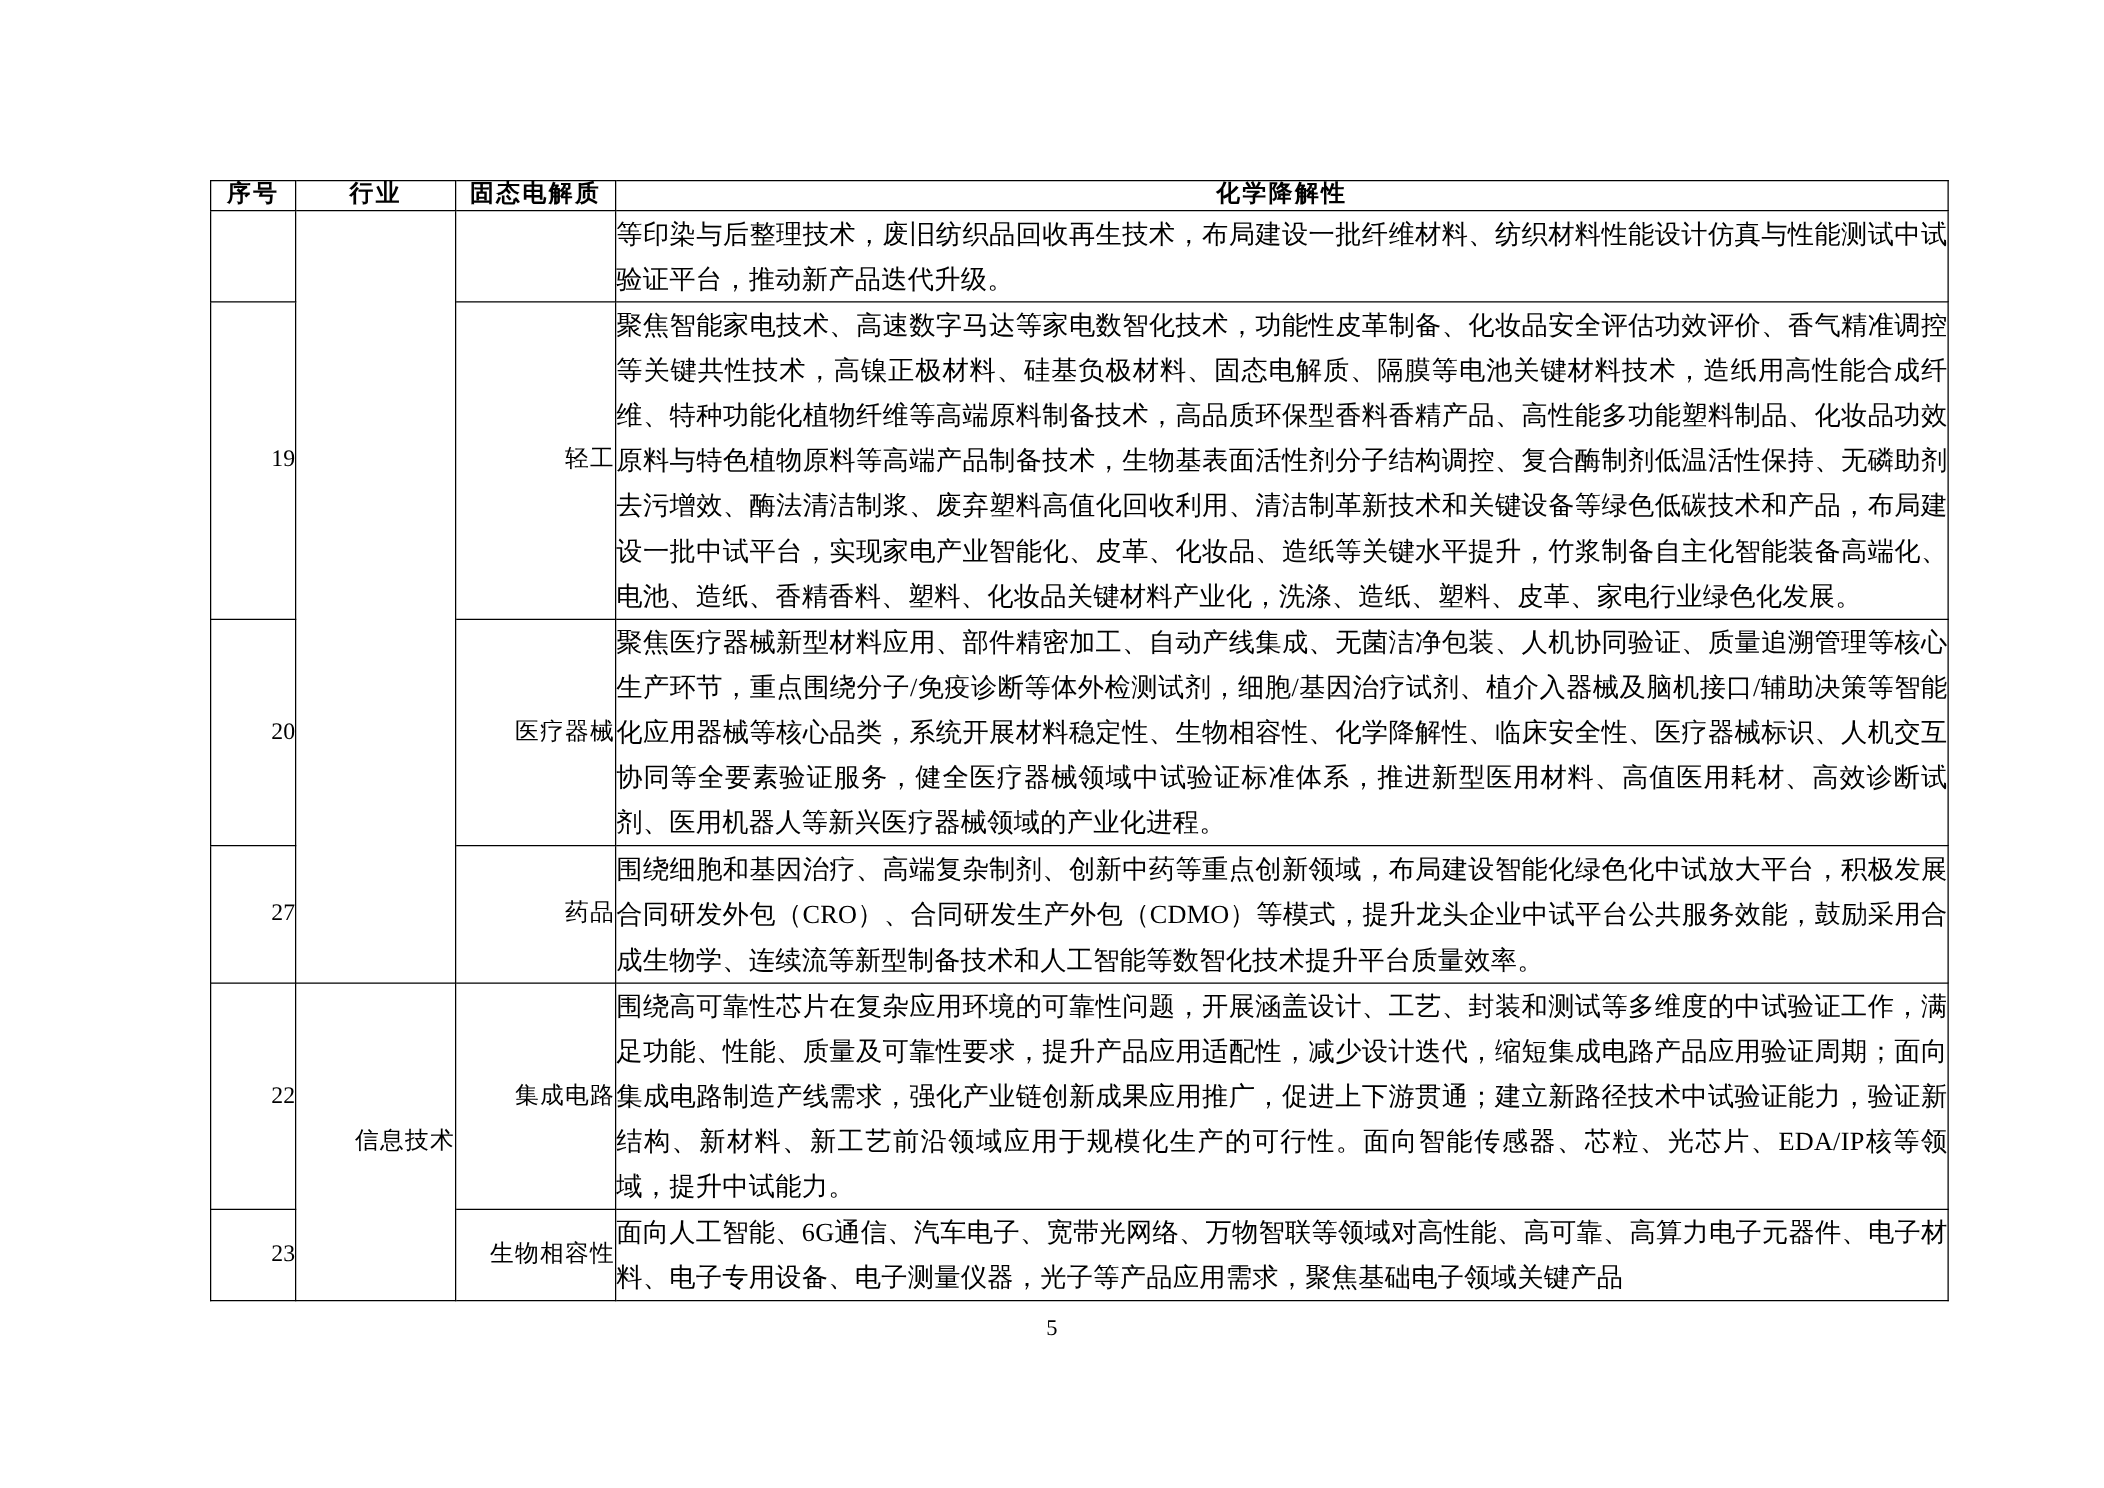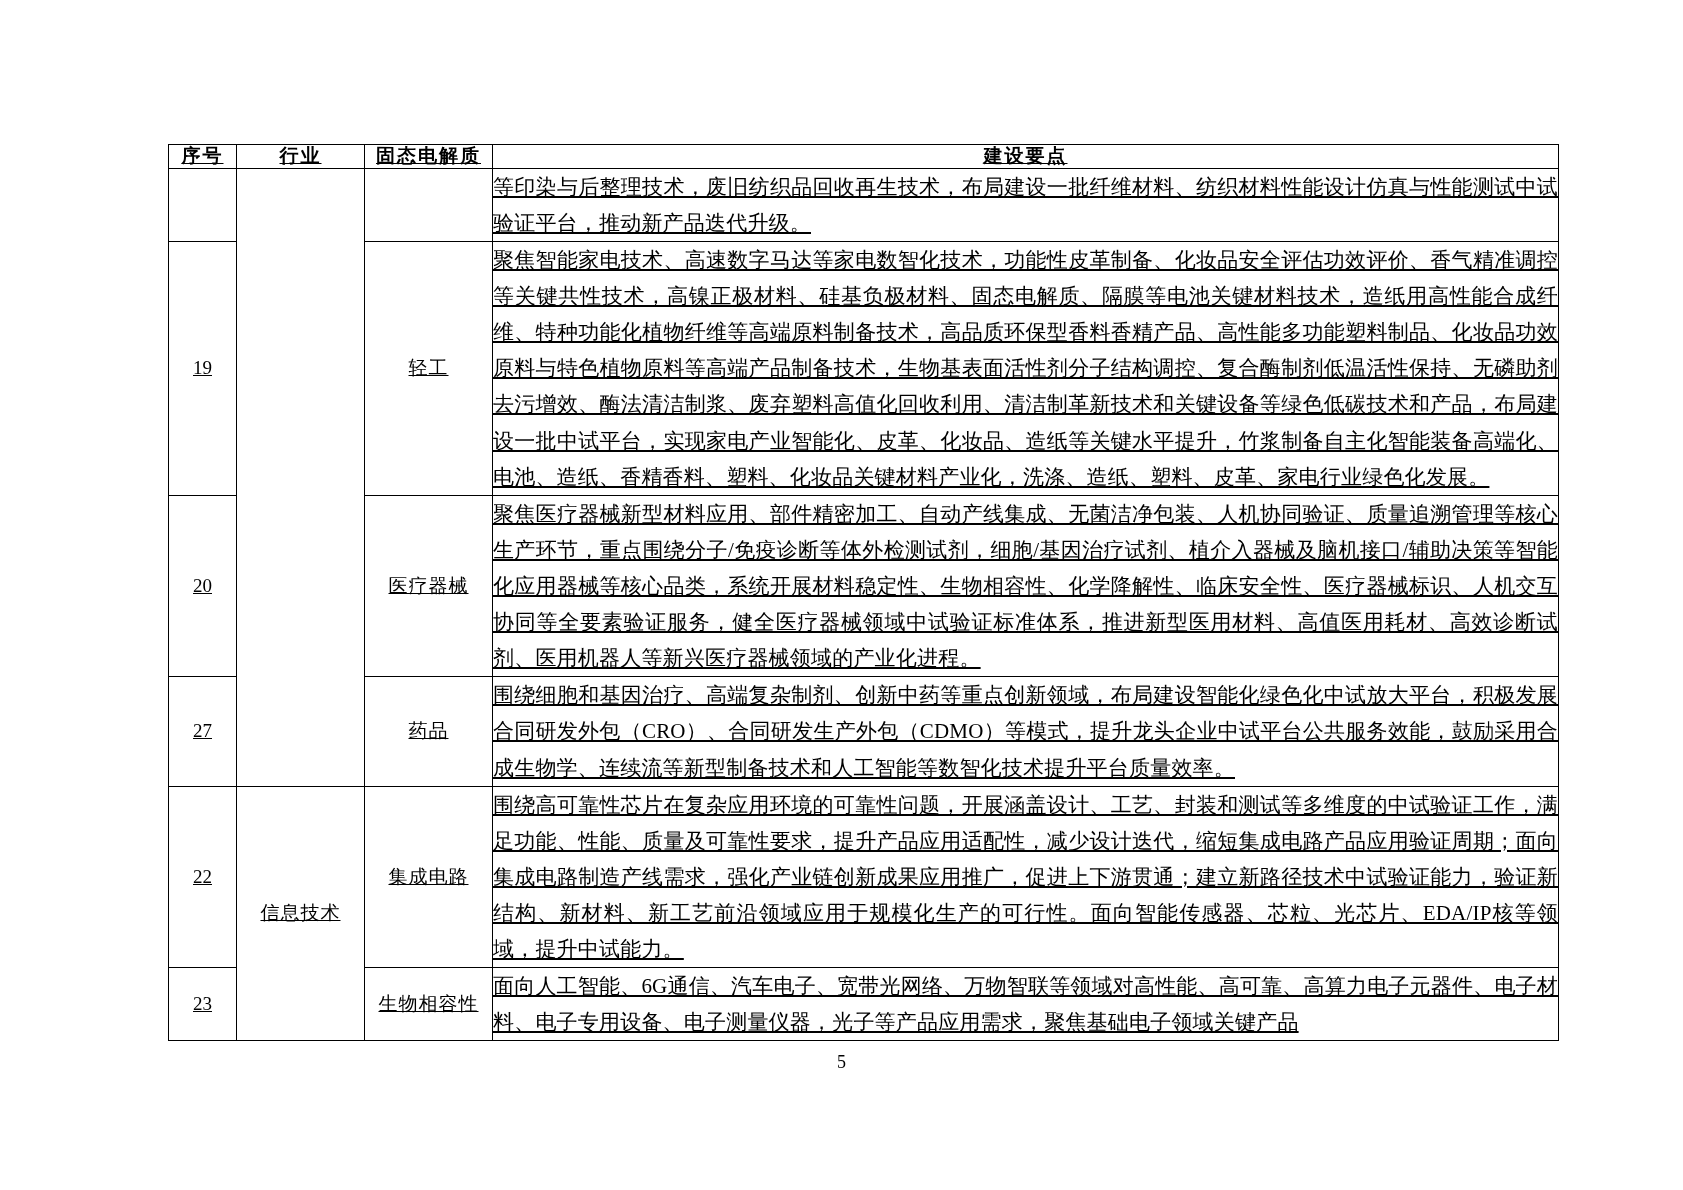--- a/index.html
+++ b/index.html
@@ -24,21 +24,20 @@
   .table-wrap {
     position: absolute;
     left: 168px;
     top: 144px;
     width: 1390px;
   }
   table.doc-table {
     border-collapse: collapse;
     table-layout: fixed;
     width: 1390px;
-    text-decoration: underline;
   }
   table.doc-table col.c-no { width: 68px; }
   table.doc-table col.c-ind { width: 128px; }
   table.doc-table col.c-dir { width: 128px; }
   table.doc-table col.c-points { width: 1066px; }
 
   table.doc-table th,
   table.doc-table td {
     border: 1px solid #000000;
     vertical-align: middle;
@@ -46,21 +45,21 @@
   }
   .hdr-cell {
     text-align: center;
     font-size: 19px;
     font-weight: bold;
     letter-spacing: 2px;
     padding: 7px 0 8px 0;
     line-height: 1.2;
   }
   .cell-center {
-    text-align: center;
+    text-align: right;
     font-size: 19px;
     line-height: 1.6;
   }
   .cell-center.ind {
     letter-spacing: 1px;
   }
   .cell-body {
     font-size: 21px;
     line-height: 1.72;
     text-align: justify;
@@ -89,21 +88,21 @@
         <col class="c-no">
         <col class="c-ind">
         <col class="c-dir">
         <col class="c-points">
       </colgroup>
       <thead>
         <tr>
           <th class="hdr-cell">序号</th>
           <th class="hdr-cell">行业</th>
           <th class="hdr-cell">固态电解质</th>
-          <th class="hdr-cell">建设要点</th>
+          <th class="hdr-cell">化学降解性</th>
         </tr>
       </thead>
       <tbody>
 
         <tr>
           <td class="cell-center"></td>
           <td class="cell-center ind" rowspan="4"></td>
           <td class="cell-center"></td>
           <td class="cell-body">等印染与后整理技术，废旧纺织品回收再生技术，布局建设一批纤维材料、纺织材料性能设计仿真与性能测试中试验证平台，推动新产品迭代升级。</td>
         </tr>

